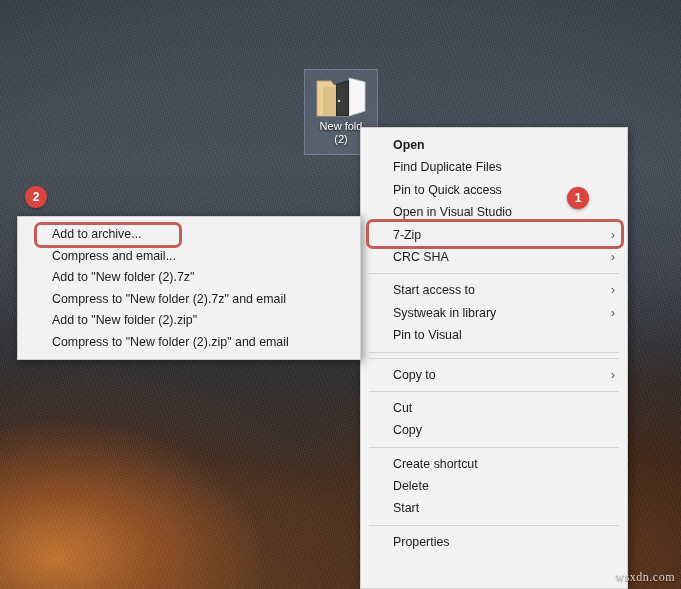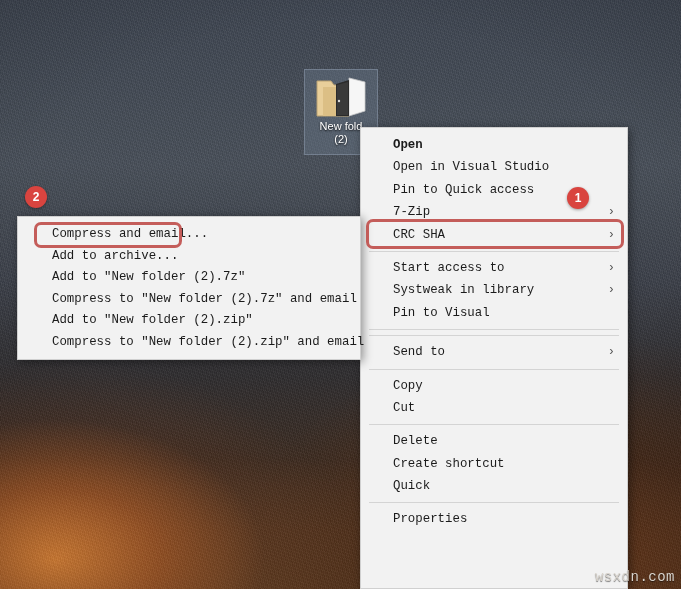--- a/index.html
+++ b/index.html
@@ -69,21 +69,21 @@
     color: #1b1b1b;
   }
   .mi {
     position: relative;
     height: 22.4px;
     line-height: 22.4px;
     padding-left: 32px;
     padding-right: 24px;
     white-space: nowrap;
     cursor: default;
-    font-family: Liberation Mono, monospace;
+    font-family: Liberation Sans, sans-serif;
   }
   .mi.bold { font-weight: bold; }
   .mi .chev {
     position: absolute;
     right: 12px; top: 0;
     font-size: 12px;
     color: #555;
     line-height: 22.4px;
   }
   .sep {
@@ -138,23 +138,23 @@
     box-shadow: 0 1px 3px rgba(0,0,0,0.35);
   }
   #badge-1 { left: 567px; top: 187px; }
   #badge-2 { left: 25px; top: 186px; }
 
   
   #watermark {
     position: absolute;
     right: 6px; bottom: 4px;
     color: #d9d4cd;
-    font-size: 14px;
+    font-size: 12px;
     letter-spacing: 0.5px;
-    font-family: Liberation Mono, monospace;
+    font-family: Liberation Serif, serif;
     text-shadow: 0 1px 1px rgba(0,0,0,0.5);
   }
 </style>
 </head>
 <body>
 
 <div id="desktop">
   <div id="texture"></div>
   <div id="vignette"></div>
 
@@ -170,45 +170,46 @@
       </svg>
     </div>
     <div class="folder-label">
       <span>New fold</span><br>
       <span>(2)</span>
     </div>
   </div>
 
   <div id="ctx-menu">
       <div class="mi bold"><span>Open</span></div>
+      <div class="mi"><span>Find Duplicate Files</span></div>
+      <div class="mi"><span>Pin to Quick access</span></div>
       <div class="mi"><span>Open in Visual Studio</span></div>
-      <div class="mi"><span>Pin to Quick access</span></div>
       <div class="mi"><span>7-Zip</span><span class="chev">›</span></div>
       <div class="mi"><span>CRC SHA</span><span class="chev">›</span></div>
       <div class="sep"></div>
       <div class="mi"><span>Start access to</span><span class="chev">›</span></div>
       <div class="mi"><span>Systweak in library</span><span class="chev">›</span></div>
       <div class="mi"><span>Pin to Visual</span></div>
       <div class="sep"></div>
       <div class="sep"></div>
-      <div class="mi"><span>Send to</span><span class="chev">›</span></div>
-      <div class="sep"></div>
+      <div class="mi"><span>Copy to</span><span class="chev">›</span></div>
+      <div class="sep"></div>
+      <div class="mi"><span>Cut</span></div>
       <div class="mi"><span>Copy</span></div>
-      <div class="mi"><span>Cut</span></div>
-      <div class="sep"></div>
+      <div class="sep"></div>
+      <div class="mi"><span>Create shortcut</span></div>
       <div class="mi"><span>Delete</span></div>
-      <div class="mi"><span>Create shortcut</span></div>
-      <div class="mi"><span>Quick</span></div>
+      <div class="mi"><span>Start</span></div>
       <div class="sep"></div>
       <div class="mi"><span>Properties</span></div>
     </div>
 
   <div id="sub-menu">
+      <div class="mi"><span>Add to archive...</span></div>
       <div class="mi"><span>Compress and email...</span></div>
-      <div class="mi"><span>Add to archive...</span></div>
       <div class="mi"><span>Add to "New folder (2).7z"</span></div>
       <div class="mi"><span>Compress to "New folder (2).7z" and email</span></div>
       <div class="mi"><span>Add to "New folder (2).zip"</span></div>
       <div class="mi"><span>Compress to "New folder (2).zip" and email</span></div>
     </div>
 
   <div class="hl-box" id="hl-7zip"></div>
   <div class="hl-box" id="hl-addarchive"></div>
 
   <div class="badge" id="badge-1">1</div>

